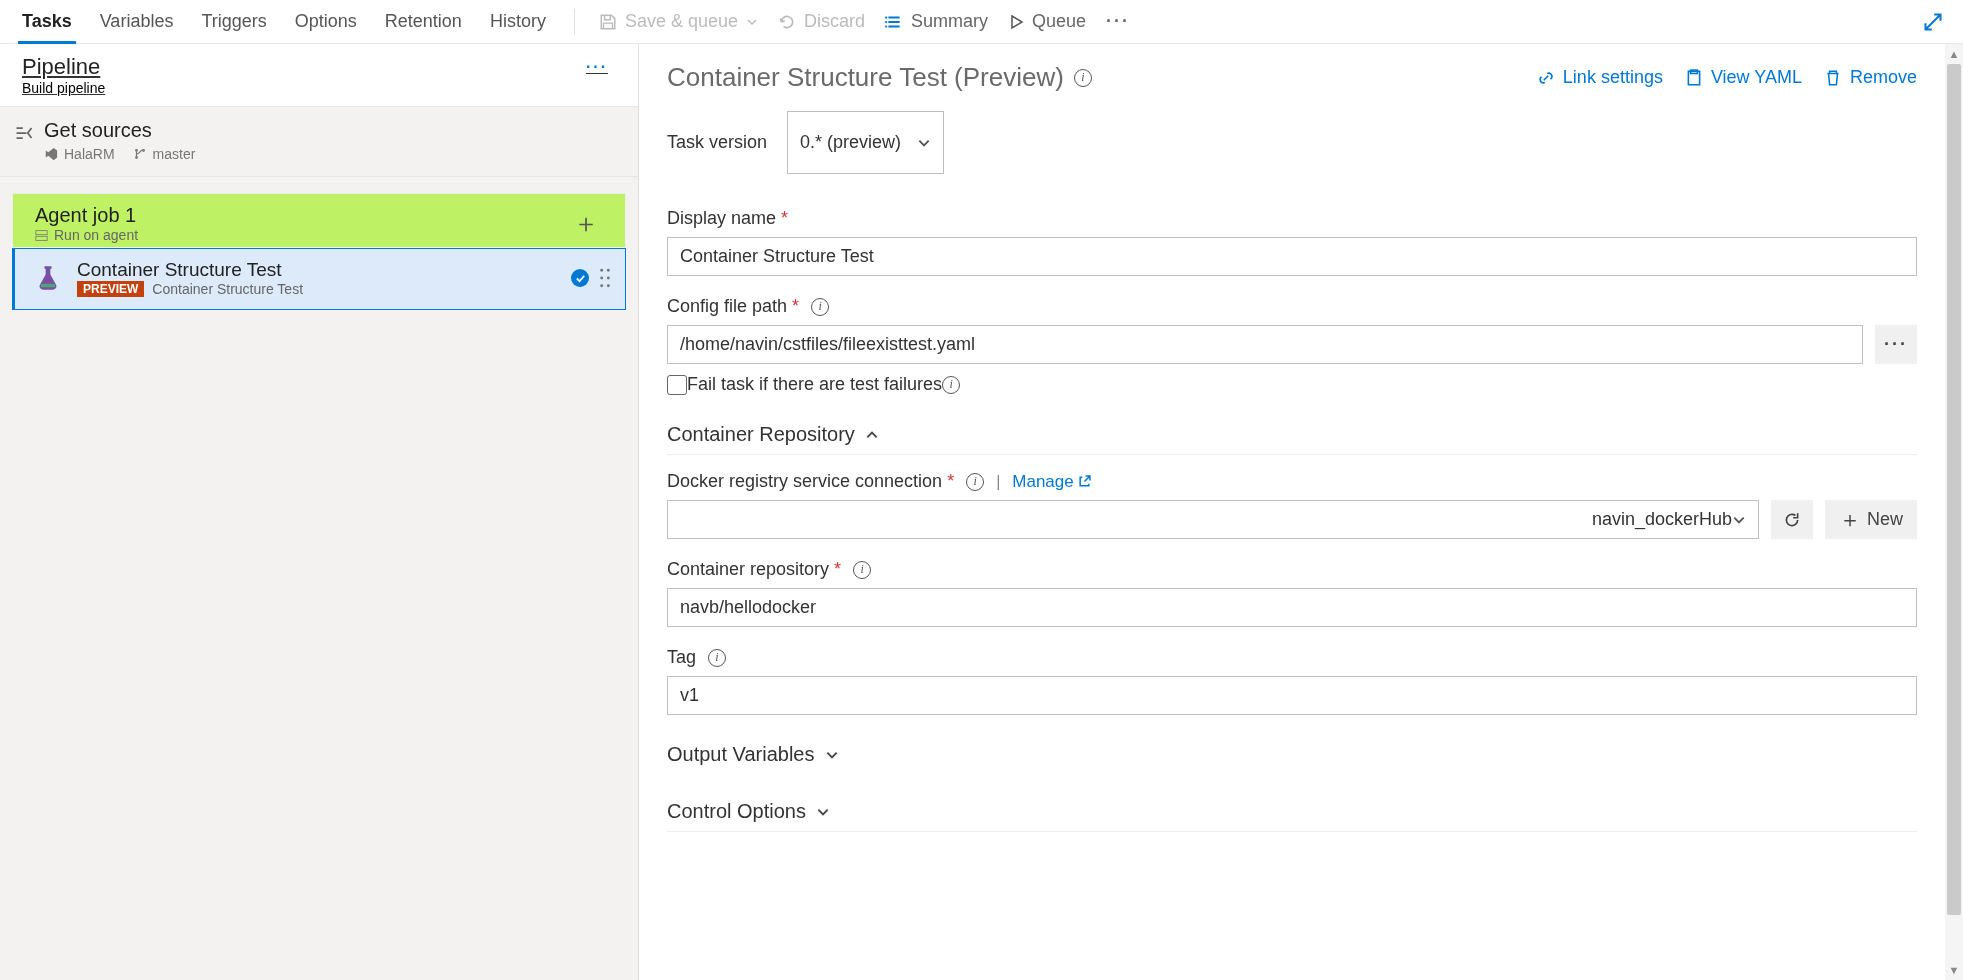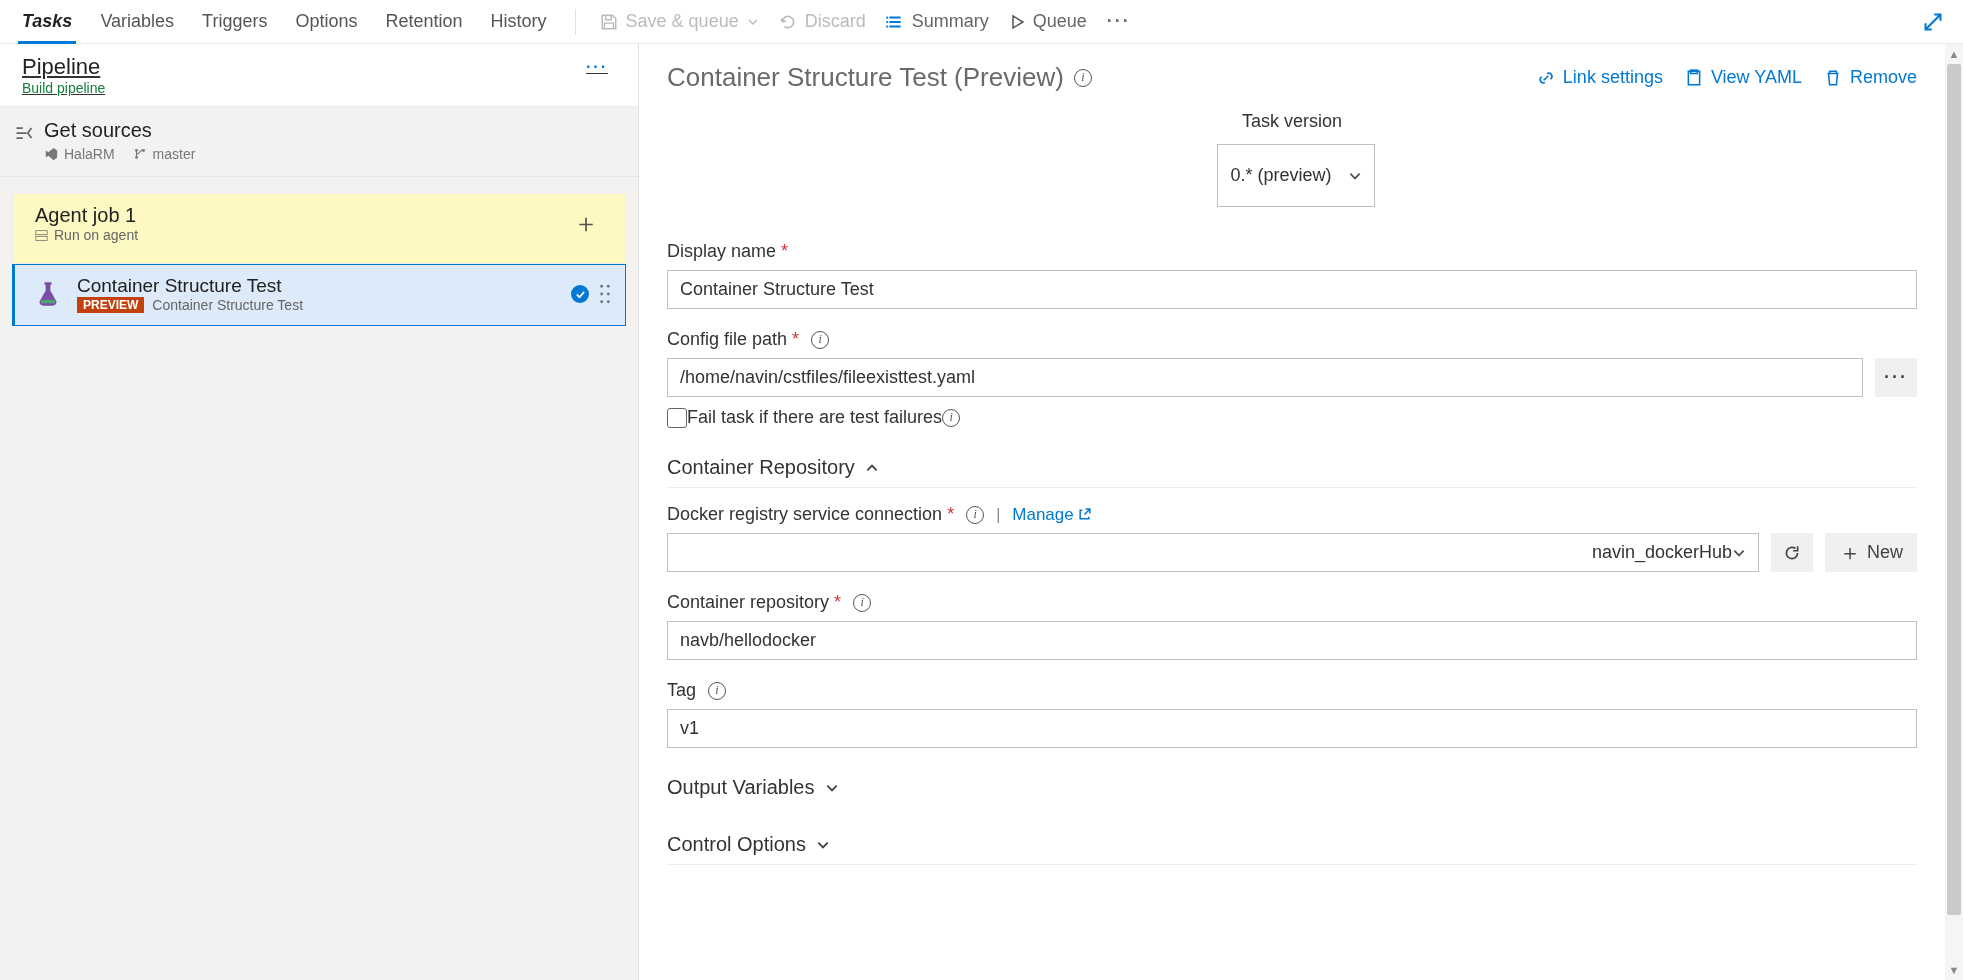--- a/index.html
+++ b/index.html
@@ -9,21 +9,21 @@
 
 .toolbar {
   display: flex; align-items: center; height: 44px; padding: 0 8px;
   border-bottom: 1px solid #eaeaea; background: #fff;
 }
 .tabs { display: flex; align-items: stretch; height: 100%; }
 .tab {
   padding: 0 14px; display: flex; align-items: center; font-size: 18px;
   color: #555; cursor: pointer; position: relative;
 }
-.tab.active { color: #222; font-weight: 600; font-style: italic; }
+.tab.active { color: #222; font-weight: 600; }
 .tab.active::after {
   content: ""; position: absolute; left: 10px; right: 10px; bottom: -1px;
   height: 3px; background: #0078d4;
 }
 .tool-sep { width: 1px; height: 26px; background: #e0e0e0; margin: 0 14px; }
 .tbtn {
   display: flex; align-items: center; gap: 8px; padding: 4px 10px;
   font-size: 18px; color: #666; cursor: pointer; border-radius: 2px;
 }
 .tbtn.disabled { color: #bbb; cursor: default; }
@@ -36,34 +36,34 @@
 .left-pane { width: 639px; background: #f3f2f1; border-right: 1px solid #e0e0e0; display: flex; flex-direction: column; }
 .right-pane { flex: 1; background: #fff; display: flex; min-width: 0; }
 
 
 .card { background: #fff; }
 .pipeline-header {
   display: flex; align-items: flex-start; justify-content: space-between;
   padding: 10px 22px 10px 22px; border-bottom: 1px solid #eaeaea; text-decoration: underline;
 }
 .pipeline-header .ptitle { font-size: 22px; color: #222; }
-.pipeline-header .psub { font-size: 14px; color: #15803d; }
+.pipeline-header .psub { font-size: 14px; color: #000000; }
 .dots { color: #0078d4; letter-spacing: 2px; font-weight: bold; cursor: pointer; padding: 4px 8px; }
 
 .get-sources {
   display: flex; align-items: flex-start; gap: 10px; padding: 12px 14px 14px 14px;
   border-bottom: 1px solid #e6e6e6;
 }
 .get-sources .gs-title { font-size: 20px; color: #222; }
 .gs-sub { display: flex; gap: 18px; margin-top: 4px; }
 .gs-sub span { font-size: 14px; color: #777; display: inline-flex; align-items: center; gap: 6px; }
 
 .agent-job {
   display: flex; align-items: center; justify-content: space-between;
-  padding: 10px 18px 20px 22px; margin: 16px 12px 0 12px; background: #fef9c3;
+  padding: 10px 18px 4px 22px; margin: 16px 12px 0 12px; background: #bef264;
   border: 1px solid #eee;
 }
 .agent-job .aj-title { font-size: 20px; color: #222; }
 .agent-job .aj-sub { font-size: 14px; color: #666; display: flex; align-items: center; gap: 6px; }
 .plusbtn { font-size: 26px; color: #555; cursor: pointer; padding: 2px 8px; }
 
 .task-item {
   display: flex; align-items: center; gap: 14px; padding: 10px 14px 12px 18px;
   margin: 0 12px; background: #dceaf9; border: 1px solid #0078d4;
   border-left: 3px solid #0078d4;
@@ -86,21 +86,21 @@
 .rc-header { display: flex; align-items: center; justify-content: space-between; margin-bottom: 18px; }
 .rc-title { font-size: 26px; color: #6a6a6a; font-weight: 400; display: flex; align-items: center; gap: 10px; }
 .rc-actions { display: flex; align-items: center; gap: 22px; }
 .rc-act { display: flex; align-items: center; gap: 8px; color: #0078d4; font-size: 18px; cursor: pointer; }
 .info-icon {
   width: 18px; height: 18px; border: 1.5px solid #555; border-radius: 50%;
   display: inline-flex; align-items: center; justify-content: center;
   font-size: 12px; color: #555; font-family: Georgia, serif; font-style: italic;
 }
 
-.field-row { margin-bottom: 20px; flex-direction: column; }
+.field-row { margin-bottom: 20px; }
 .label-line { display: flex; align-items: center; gap: 12px; margin-bottom: 8px; }
 .flabel { font-size: 18px; color: #333; }
 .req { color: #d13438; }
 .pipe-sep { color: #888; }
 .manage-link { color: #0078d4; font-size: 17px; cursor: pointer; display: inline-flex; align-items: center; gap: 4px; }
 
 input[type=text], .fake-select {
   width: 100%; font-size: 18px; padding: 8px 12px; border: 1px solid #bfbfbf;
   background: #fff; color: #333; outline: none;
 }

